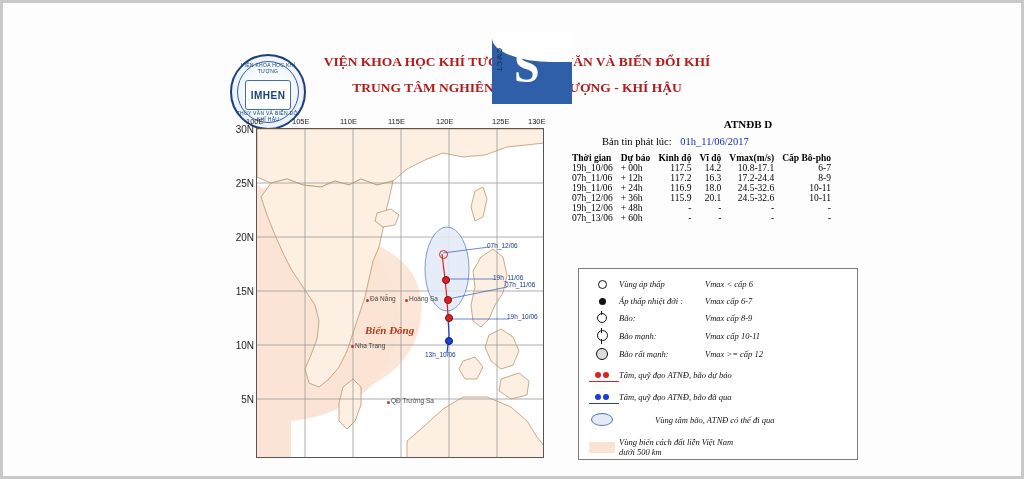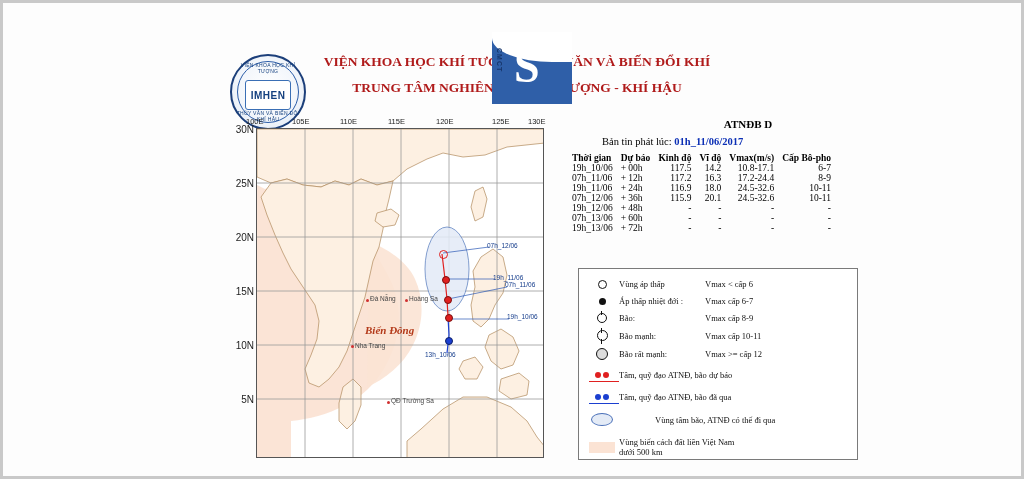--- a/index.html
+++ b/index.html
@@ -101,36 +101,36 @@
   
   .info{position:absolute;left:560px;top:118px;width:440px;}
   .bulletin-title{
     font-size:11px;font-weight:bold;color:#000;text-align:center;width:300px;margin-left:38px;
     font-family:"Liberation Serif", serif;
   }
   .issued{
     margin-top:6px;font-size:10.5px;color:#000;font-family:"Liberation Serif", serif;
     padding-left:42px;
   }
-  .issued .val{color:#0b2fb5;font-weight:bold;margin-left:0;}
+  .issued .val{color:#0b2fb5;font-weight:normal;margin-left:6px;}
   table.fc{
     margin-top:6px;border-collapse:collapse;font-size:9.5px;color:#000;
     font-family:"Liberation Serif", serif;margin-left:8px;
   }
   table.fc th{font-weight:bold;padding:0 4px;text-align:left;white-space:nowrap;}
   table.fc td{padding:0 4px;white-space:nowrap;}
   table.fc td.c{text-align:right;}
 
   
   .legend{
     position:absolute;left:578px;top:268px;width:280px;height:192px;
     border:1px solid #7a7a7a;background:#ffffff;box-sizing:border-box;
     font-family:"Liberation Serif", serif;font-size:8.5px;color:#111;
   }
-  .legend-row{position:absolute;display:flex;align-items:center;}
+  .legend-row{position:absolute;display:flex;align-items:center;font-style:italic;}
   .legend-sym{width:34px;display:flex;justify-content:center;align-items:center;}
   .legend-txt{width:86px;}
   .legend-txt2{width:120px;}
   .sym-open{width:7px;height:7px;border-radius:50%;border:1px solid #111;background:#fff;display:inline-block;}
   .sym-filled{width:7px;height:7px;border-radius:50%;background:#111;display:inline-block;}
   .sym-open2{width:8px;height:8px;border-radius:50%;border:1px solid #111;background:#fff;display:inline-block;position:relative;}
   .sym-open2:after{content:"";position:absolute;left:3px;top:-3px;width:1px;height:4px;background:#111;}
   .sym-strong{width:9px;height:9px;border-radius:50%;border:1.2px solid #111;background:#fff;display:inline-block;position:relative;}
   .sym-strong:after{content:"";position:absolute;left:3.5px;top:-3.5px;width:1px;height:5px;background:#111;}
   .sym-strong:before{content:"";position:absolute;left:3.5px;bottom:-3.5px;width:1px;height:5px;background:#111;}
@@ -328,28 +328,20 @@
           <td class="c">-</td>
         </tr>
         <tr>
           <td>07h_13/06</td>
           <td>+ 60h</td>
           <td class="c">-</td>
           <td class="c">-</td>
           <td class="c">-</td>
           <td class="c">-</td>
         </tr>
-        <tr>
-          <td>19h_13/06</td>
-          <td>+ 72h</td>
-          <td class="c">-</td>
-          <td class="c">-</td>
-          <td class="c">-</td>
-          <td class="c">-</td>
-        </tr>
       </tbody>
     </table>
   </div>
 
   <div class="legend">
     <div class="legend-row" style="left:6px;top:10px;">
       <span class="legend-sym">
           <span class="sym-open"></span>
         </span>
       <span class="legend-txt">Vùng áp thấp</span>

